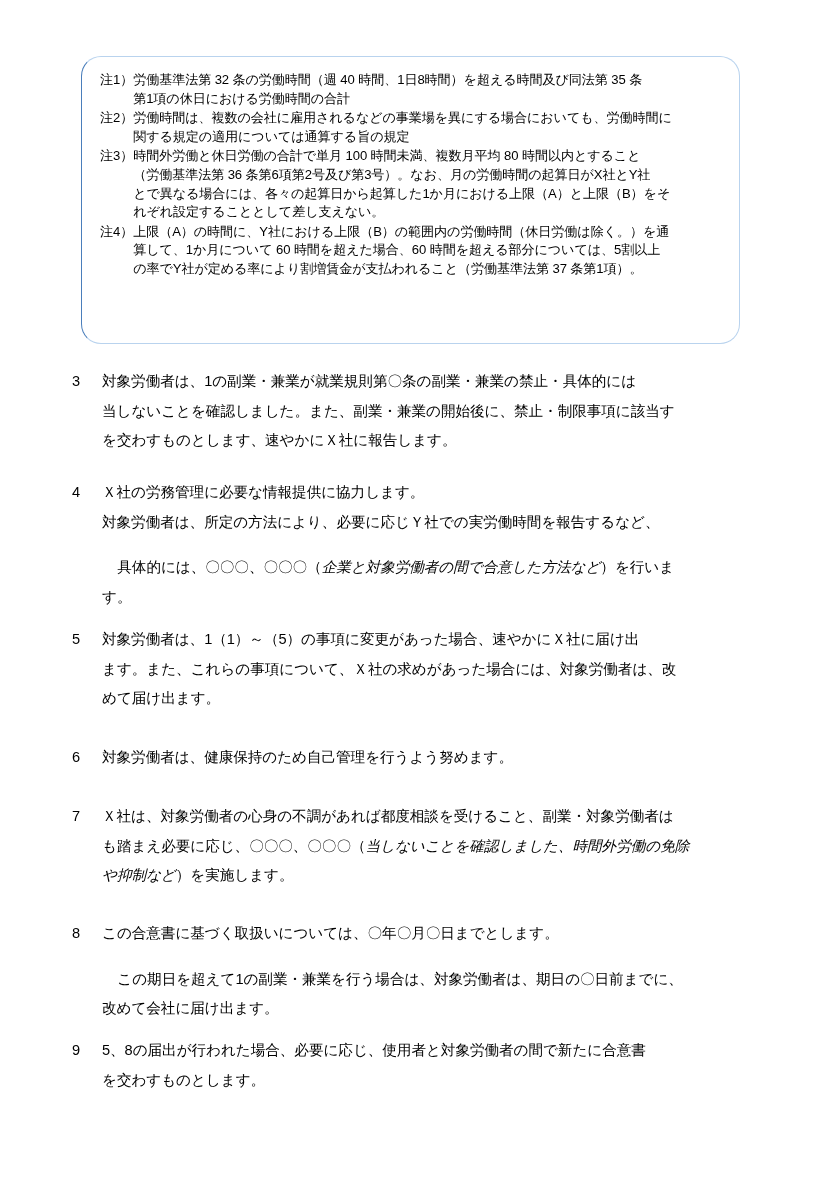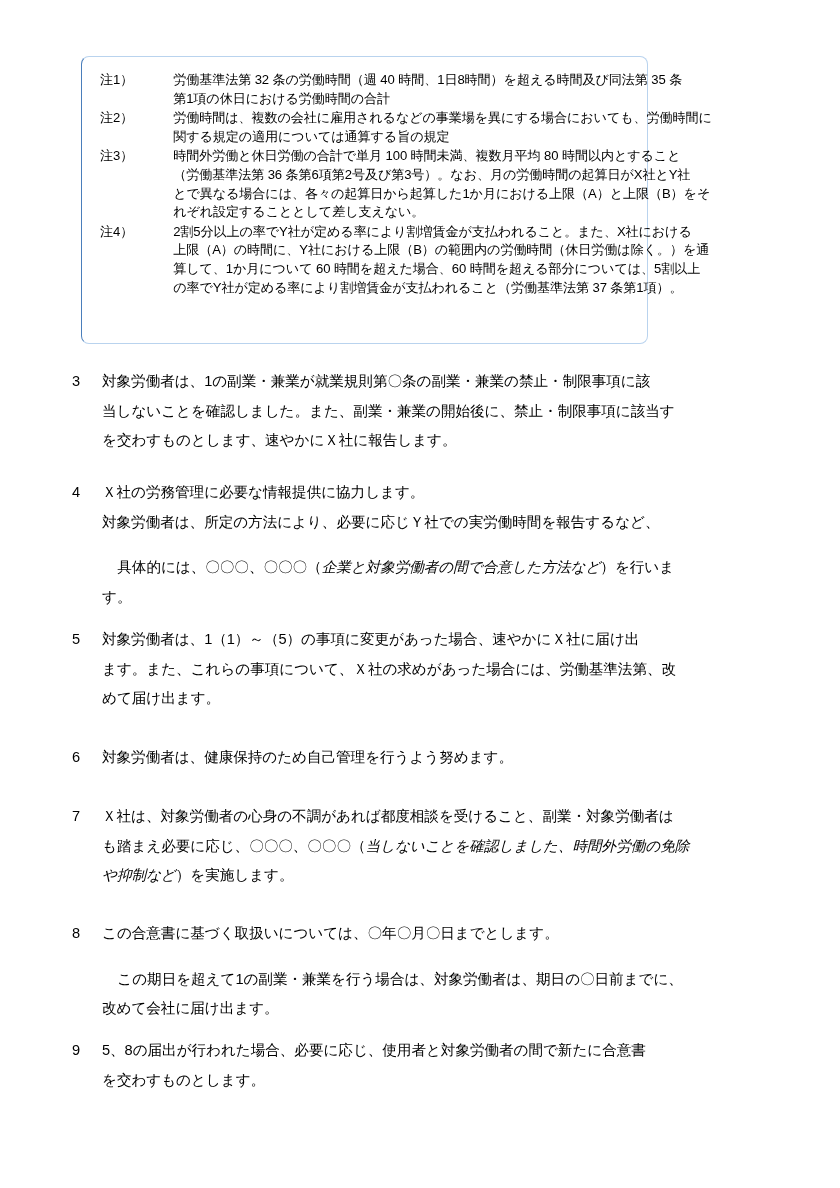--- a/index.html
+++ b/index.html
@@ -16,46 +16,45 @@
     color: #000000;
     overflow: hidden;
     box-sizing: border-box;
   }
 
   
   .note-box {
     position: absolute;
     left: 81px;
     top: 56px;
-    width: 567px;
+    width: 659px;
     height: 288px;
     box-sizing: border-box;
     border: 1px solid #b9d3ee;
     border-left: 1.4px solid #4a7ebb;
-    border-radius: 8px;
+    border-radius: 20px;
     background: #ffffff;
   }
   .note-box-inner {
     padding: 14px 16px 10px 18px;
   }
   .note-item {
     display: flex;
     align-items: flex-start;
     font-size: 13.1px;
     line-height: 18.6px;
     letter-spacing: -0.1px;
     margin-bottom: 1px;
   }
   .note-marker {
     flex: 0 0 auto;
     white-space: nowrap;
   }
   .note-body {
     flex: 1 1 auto;
-    margin-left: 40px;
   }
   .note-line {
     white-space: nowrap;
   }
   .note-line.ind {
     padding-left: 0;
   }
 
   
   .clause {
@@ -128,35 +127,34 @@
           <div class="note-line">時間外労働と休日労働の合計で単月 100 時間未満、複数月平均 80 時間以内とすること</div>
           <div class="note-line ind">（労働基準法第 36 条第6項第2号及び第3号）。なお、月の労働時間の起算日がX社とY社</div>
           <div class="note-line ind">とで異なる場合には、各々の起算日から起算した1か月における上限（A）と上限（B）をそ</div>
           <div class="note-line ind">れぞれ設定することとして差し支えない。</div>
         </span>
       </div>
 
       <div class="note-item">
         <span class="note-marker">注4）</span>
         <span class="note-body">
-          <div class="note-line">2割5分以上の率でY社が定める率により割増賃金が支払われること。また、X社における</div>
           <div class="note-line ind">上限（A）の時間に、Y社における上限（B）の範囲内の労働時間（休日労働は除く。）を通</div>
           <div class="note-line ind">算して、1か月について 60 時間を超えた場合、60 時間を超える部分については、5割以上</div>
           <div class="note-line ind">の率でY社が定める率により割増賃金が支払われること（労働基準法第 37 条第1項）。</div>
         </span>
       </div>
 
     </div>
   </div>
 
   <div class="clause" id="clause-3">
     <div class="clause-row">
       <span class="clause-num">3</span>
       <span class="clause-text">
-        <div class="ln">対象労働者は、1の副業・兼業が就業規則第〇条の副業・兼業の禁止・制限事項に該</div>
+        <div class="ln">対象労働者は、1の副業・兼業が就業規則第〇条の副業・兼業の禁止・具体的には</div>
         <div class="ln">当しないことを確認しました。また、副業・兼業の開始後に、禁止・制限事項に該当す</div>
         <div class="ln">を交わすものとします、速やかにＸ社に報告します。</div>
       </span>
     </div>
   </div>
 
   <div class="clause" id="clause-4">
     <div class="clause-row">
       <span class="clause-num">4</span>
       <span class="clause-text">
@@ -166,21 +164,21 @@
         <div class="ln">す。</div>
       </span>
     </div>
   </div>
 
   <div class="clause" id="clause-5">
     <div class="clause-row">
       <span class="clause-num">5</span>
       <span class="clause-text">
         <div class="ln">対象労働者は、1（1）～（5）の事項に変更があった場合、速やかにＸ社に届け出</div>
-        <div class="ln">ます。また、これらの事項について、Ｘ社の求めがあった場合には、労働基準法第、改</div>
+        <div class="ln">ます。また、これらの事項について、Ｘ社の求めがあった場合には、対象労働者は、改</div>
         <div class="ln">めて届け出ます。</div>
       </span>
     </div>
   </div>
 
   <div class="clause" id="clause-6">
     <div class="clause-row">
       <span class="clause-num">6</span>
       <span class="clause-text">
         <div class="ln">対象労働者は、健康保持のため自己管理を行うよう努めます。</div>

